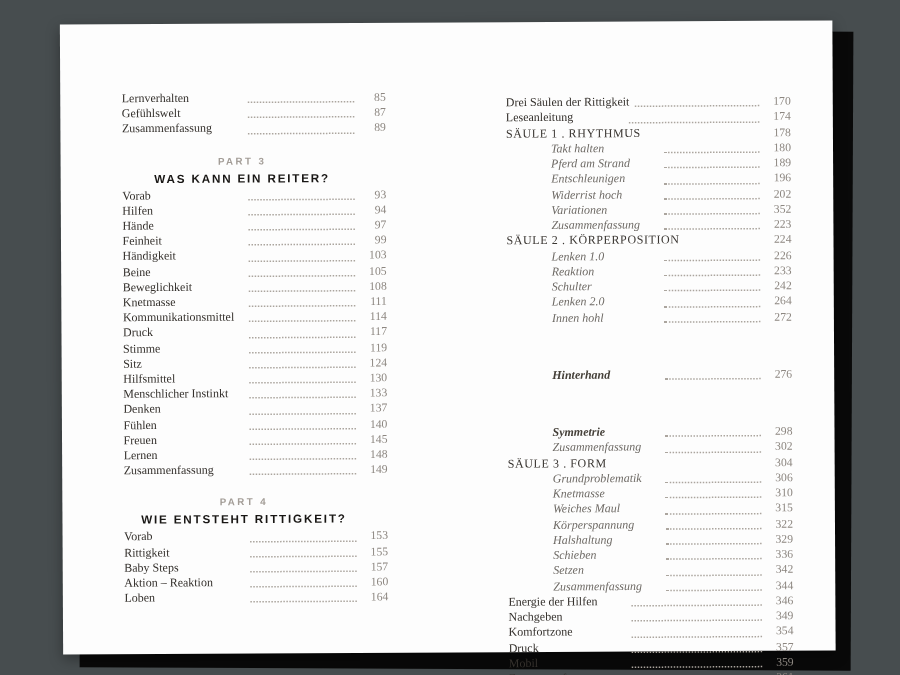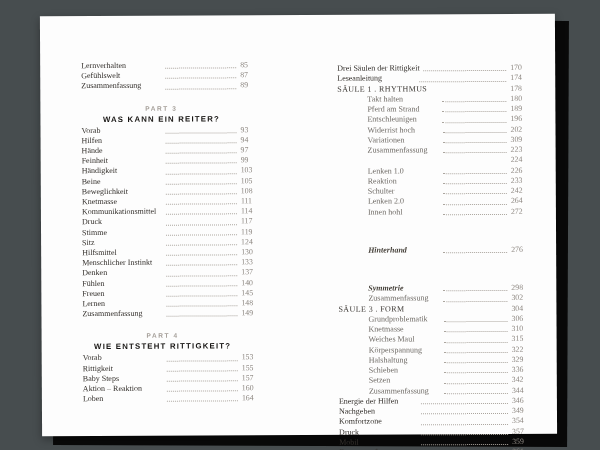--- a/index.html
+++ b/index.html
@@ -25,23 +25,23 @@
     line-height:10.2px;font-size:8px;color:#34302c;
   }
   .toc-col-right .toc-row{line-height:10.25px;}
   .toc-label{white-space:nowrap;}
   .toc-col-left .toc-label{min-width:80px;margin-left:16px;}
   .toc-col-right .plain .toc-label{min-width:78px;}
   .leader{
     flex:1;border-bottom:1px dotted #aba59e;
     margin:0 4px 2px 4px;align-self:flex-end;min-width:6px;
   }
-  .num{width:17px;text-align:left;font-size:7.8px;color:#8d8781;flex:none;}
+  .num{width:17px;text-align:right;font-size:7.8px;color:#8d8781;flex:none;}
   .sub,.sub-bold{padding-left:30px;}
-  .sub .toc-label{color:#6f6b66;min-width:71px;}
+  .sub .toc-label{font-style:italic;color:#6f6b66;min-width:71px;}
   .sub-bold .toc-label{font-style:italic;font-weight:bold;color:#454039;min-width:71px;margin-top:28px;}
   .section .toc-label{letter-spacing:.4px;color:#3b3733;}
   .section .leader{border-bottom:none;}
   .part-block{
     margin:12px 0 1px;text-align:center;
     font-family:"Liberation Sans","DejaVu Sans",sans-serif;
   }
   .part-label{font-size:6.5px;font-weight:bold;letter-spacing:1.6px;color:#a39d97;line-height:10px;}
   .part-title{font-size:7.8px;font-weight:bold;letter-spacing:1.2px;color:#181614;line-height:11px;}
 </style>
@@ -228,28 +228,29 @@
         <span class="num">196</span>
       </div>
       <div class="toc-row sub">
         <span class="toc-label">Widerrist hoch</span>
         <span class="leader"></span>
         <span class="num">202</span>
       </div>
       <div class="toc-row sub">
         <span class="toc-label">Variationen</span>
         <span class="leader"></span>
-        <span class="num">309</span>
+        <span class="num">352</span>
       </div>
       <div class="toc-row sub">
         <span class="toc-label">Zusammenfassung</span>
         <span class="leader"></span>
         <span class="num">223</span>
       </div>
       <div class="toc-row section">
+        <span class="toc-label">SÄULE 2 . KÖRPERPOSITION</span>
         <span class="leader"></span>
         <span class="num">224</span>
       </div>
       <div class="toc-row sub">
         <span class="toc-label">Lenken 1.0</span>
         <span class="leader"></span>
         <span class="num">226</span>
       </div>
       <div class="toc-row sub">
         <span class="toc-label">Reaktion</span>

